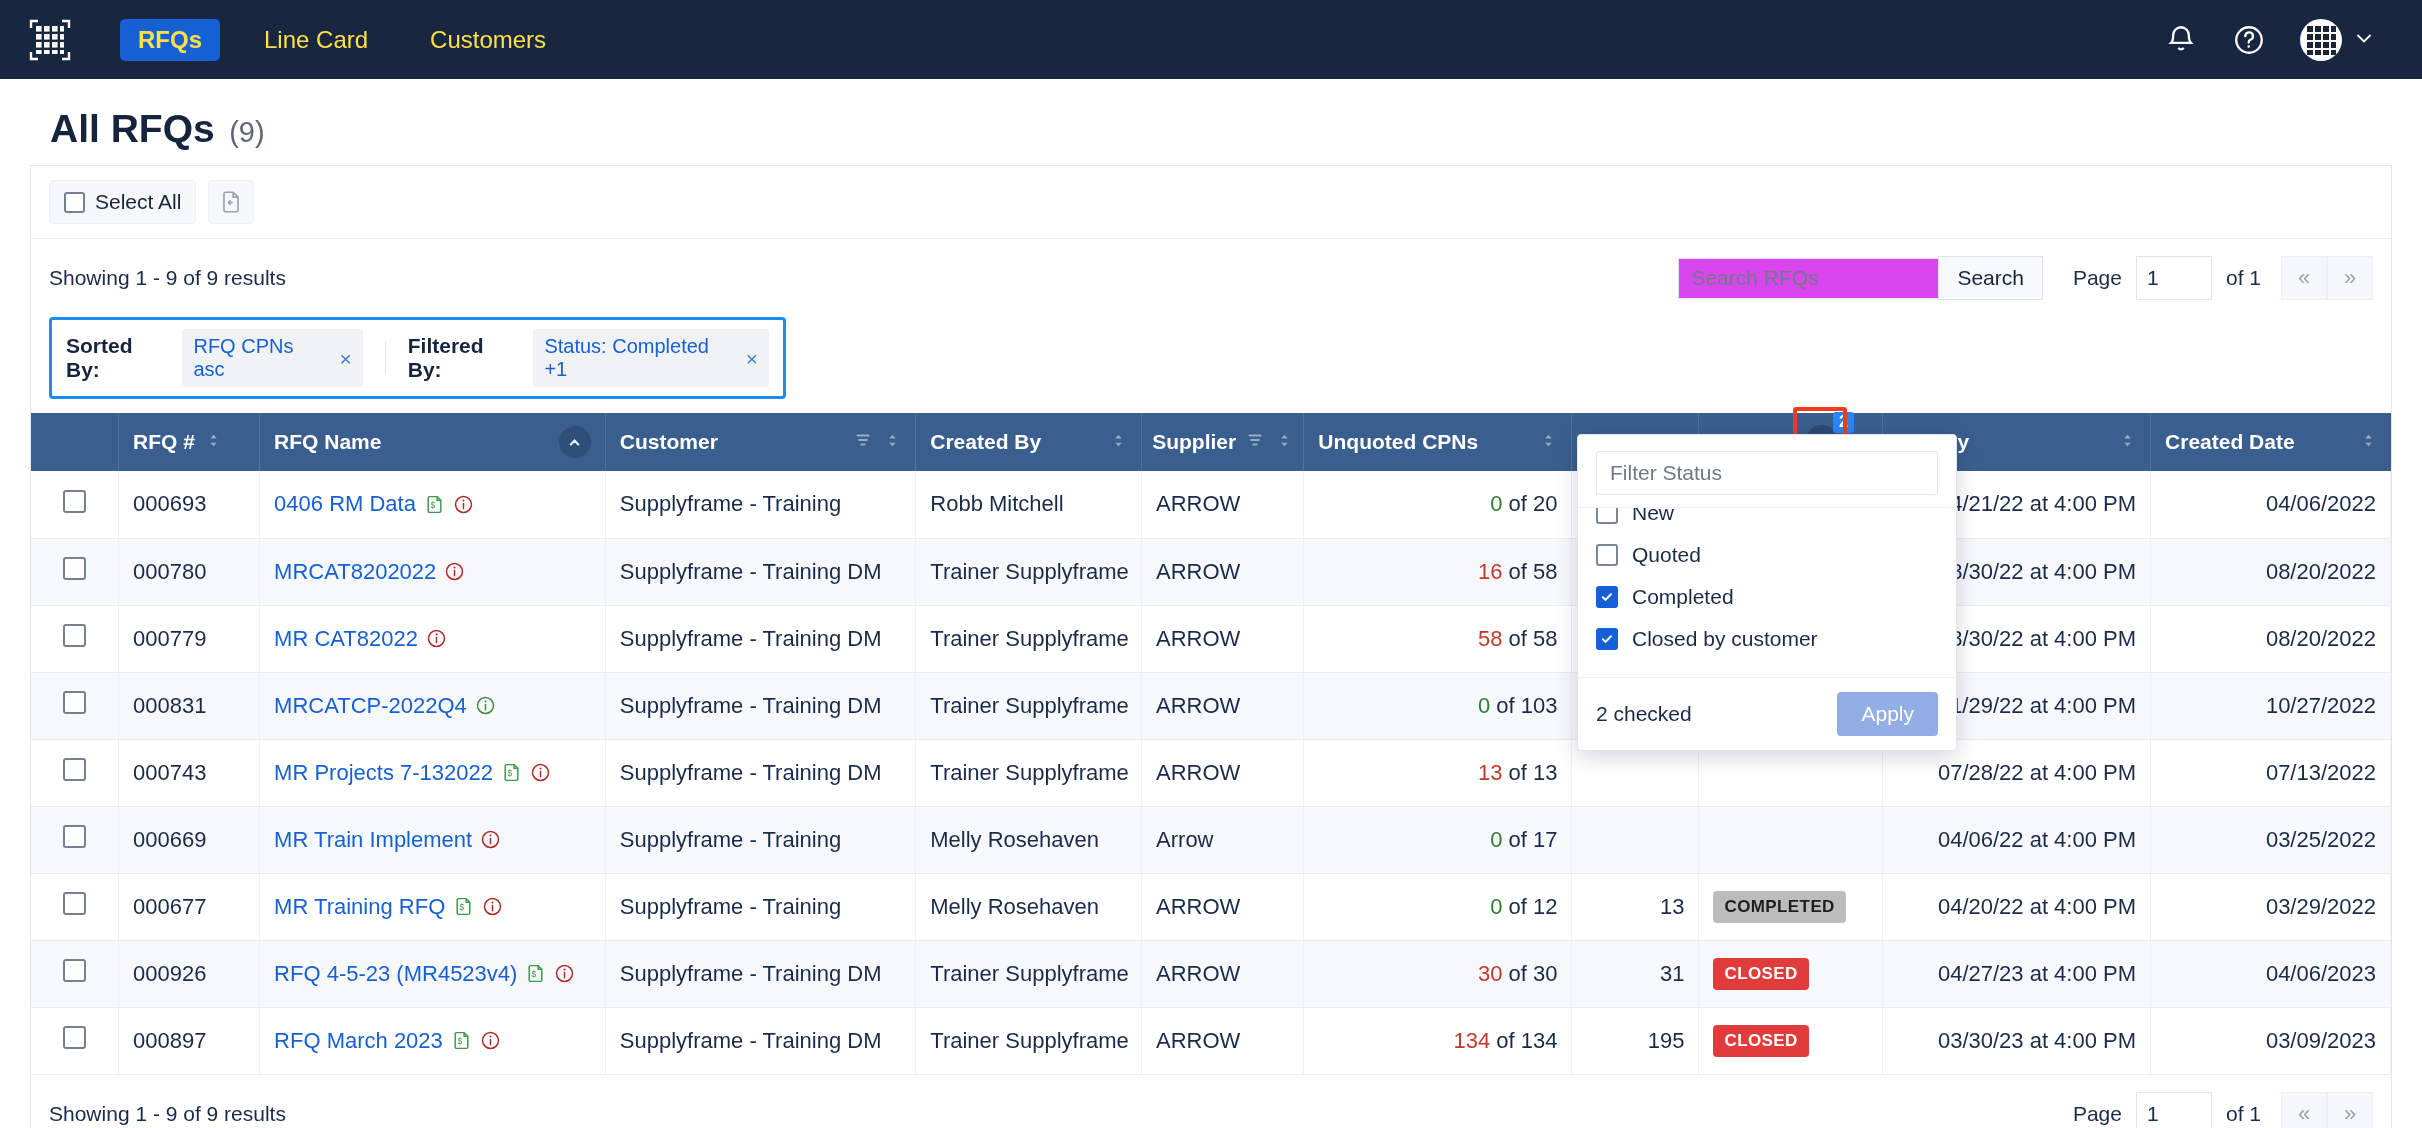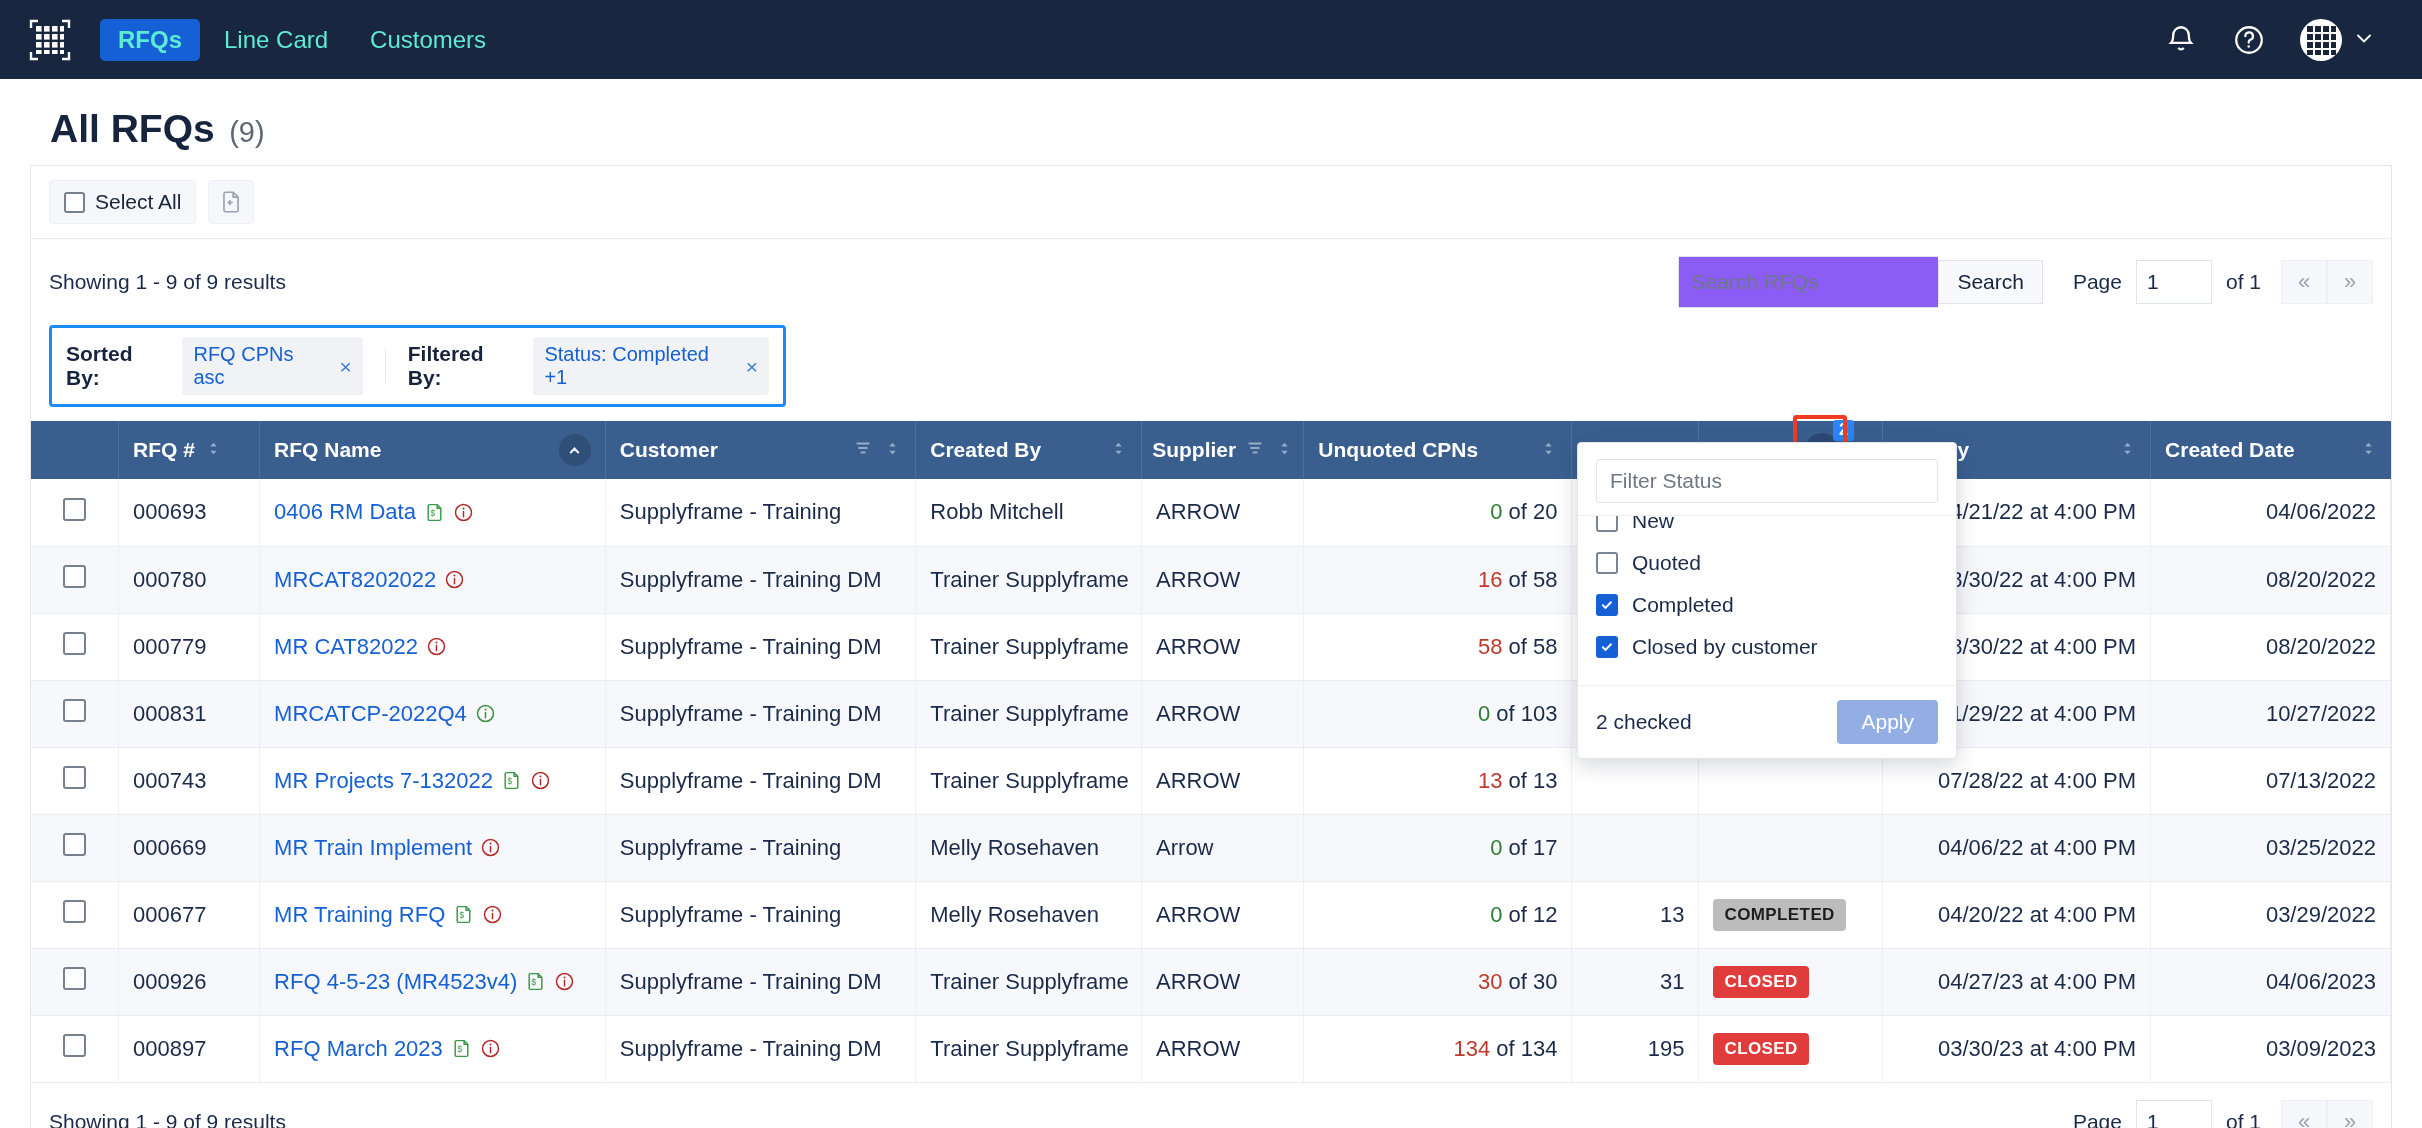--- a/index.html
+++ b/index.html
@@ -21,26 +21,27 @@
     padding: 0 28px;
     position: relative;
   }
   .brand-logo {
     width: 44px; height: 44px;
     margin-right: 28px;
     flex: none;
   }
   .nav-links { display: flex; align-items: center; gap: 6px; }
   .nav-item {
-    color: #5eead4;
+    color: #fde047;
     font-size: 24px;
     padding: 9px 18px;
     border-radius: 5px;
     line-height: 1;
     white-space: nowrap;
+    margin-left: 20px;
   }
   .nav-item.active { background: #1560d4; font-weight: 700; }
   .nav-right {
     margin-left: auto;
     display: flex;
     align-items: center;
     gap: 34px;
     padding-right: 18px;
   }
   .nav-icon { width: 34px; height: 34px; display: block; }
@@ -111,24 +112,24 @@
 
   
   .resultsbar {
     display: flex; align-items: center;
     padding: 17px 18px;
     font-size: 21px;
   }
   .results-text { color: #1b2a4a; }
   .pager { margin-left: auto; display: flex; align-items: center; gap: 0; }
   .search-input {
-    width: 260px; height: 52px;
+    width: 260px; height: 41px;
     border: 1px solid #dfe3ea;
     border-right: none;
-    background: #8b5cf6;
+    background: #d946ef;
     font-size: 21px;
     padding: 0 12px;
     color: #1b2a4a;
     font-family: inherit;
     outline: none;
   }
   .search-input::placeholder { color: #6f7885; }
   .search-btn {
     height: 44px;
     border: 1px solid #dfe3ea;

